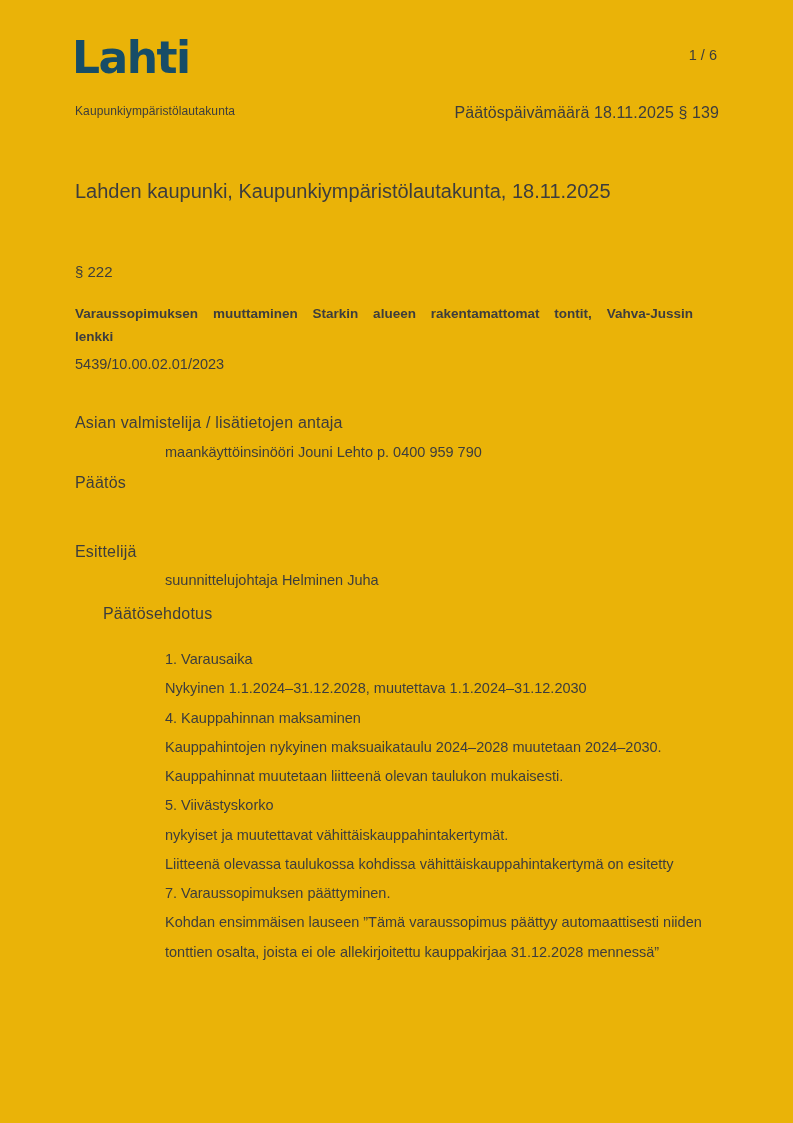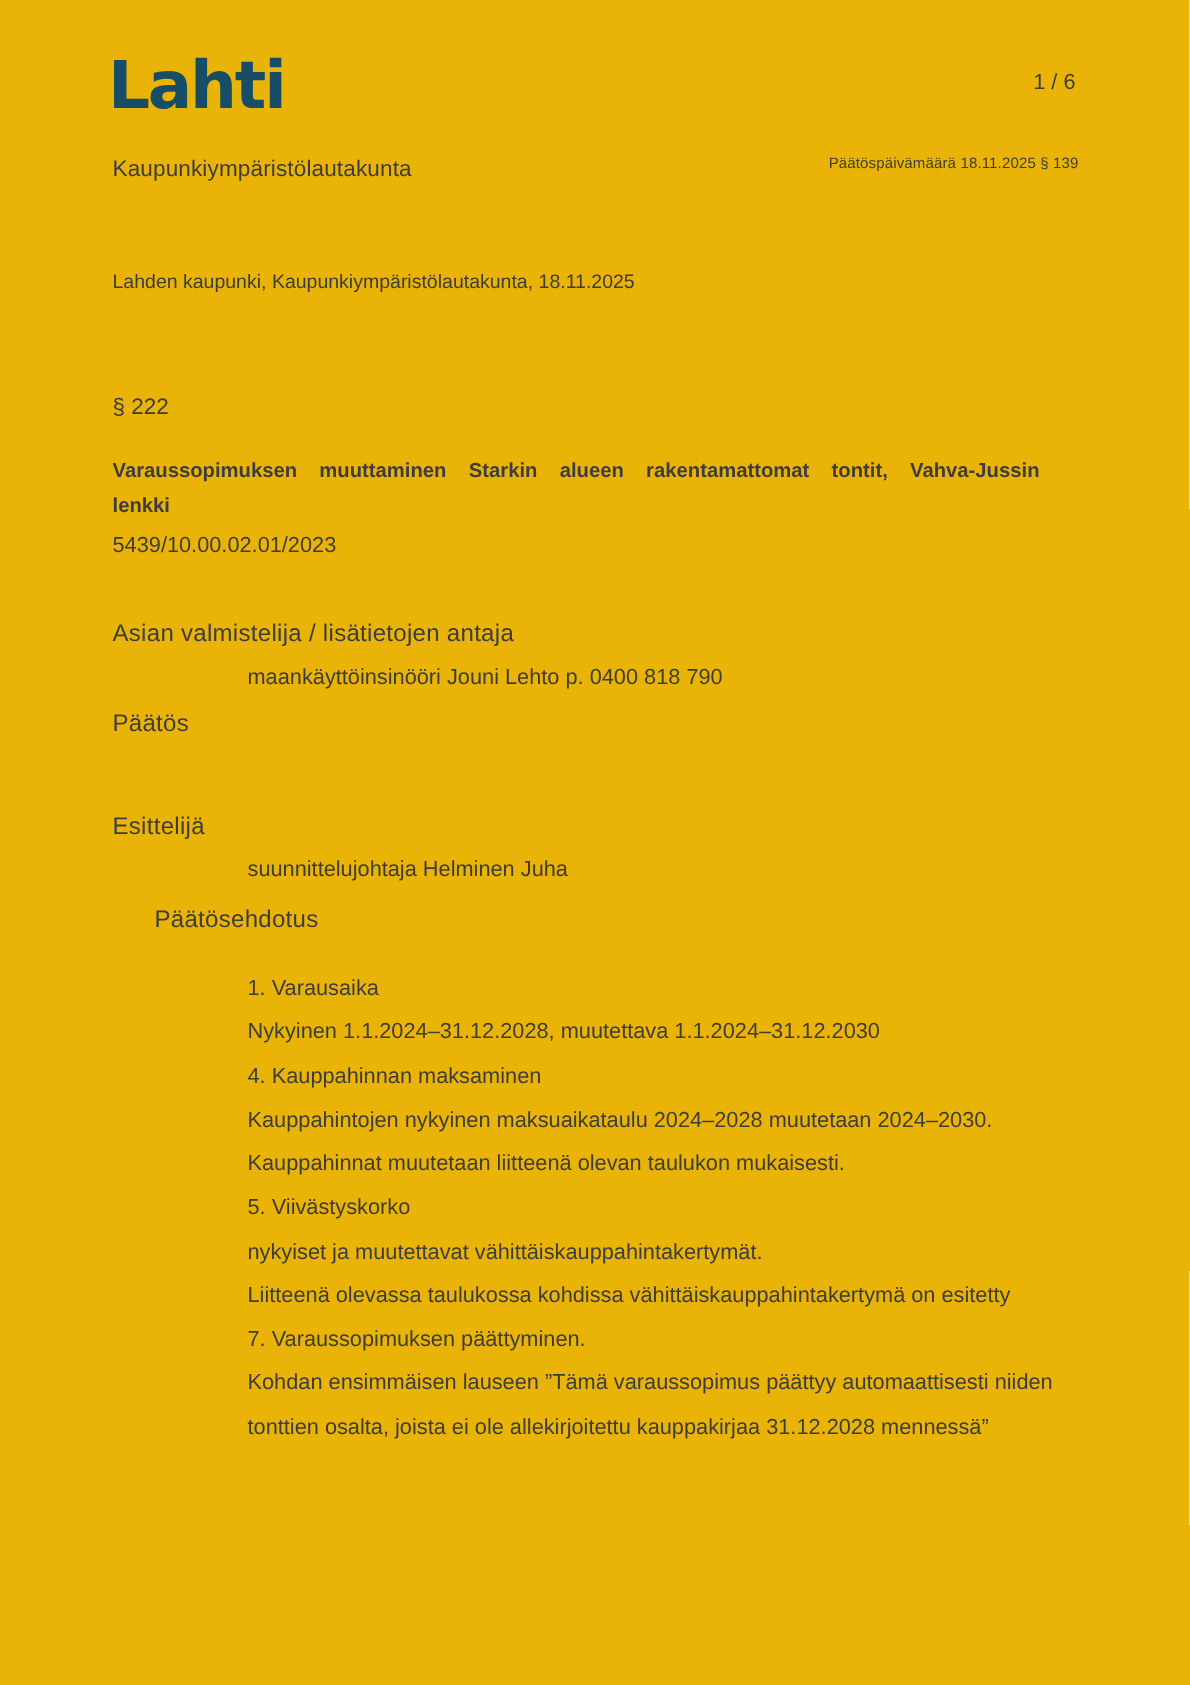--- a/index.html
+++ b/index.html
@@ -29,33 +29,33 @@
     color: var(--logo-color, #174d67);
   }
   .page-num {
     top: 47px;
     right: 76px;
     font-size: 14.5px;
   }
   .hdr-left {
     left: 75px;
     top: 104px;
-    font-size: 15px;
+    font-size: 12px;
     letter-spacing: 0.1px;
   }
   .hdr-right {
     top: 104px;
     right: 74px;
-    font-size: 10px;
+    font-size: 16px;
     letter-spacing: 0.1px;
   }
   .org-line {
     left: 75px;
     top: 180px;
-    font-size: 13px;
+    font-size: 20px;
   }
   .section-symbol {
     left: 75px;
     top: 263px;
     font-size: 15px;
   }
   .title {
     left: 75px;
     top: 302px;
     width: 618px;
@@ -122,21 +122,21 @@
 
   <div class="abs title">
     <div class="title-l1">Varaussopimuksen muuttaminen Starkin alueen rakentamattomat tontit, Vahva-Jussin</div>
     <div class="title-l2">lenkki</div>
   </div>
 
   <div class="abs case-number">5439/10.00.02.01/2023</div>
 
   <div class="abs sec-heading h-s0">Asian valmistelija / lisätietojen antaja</div>
   <div class="abs lines b-s0">
-      <div class="tline">maankäyttöinsinööri Jouni Lehto p. 0400 818 790</div>
+      <div class="tline">maankäyttöinsinööri Jouni Lehto p. 0400 959 790</div>
     </div>
 
   <div class="abs sec-heading h-s1">Päätös</div>
 
   <div class="abs sec-heading h-s2">Esittelijä</div>
   <div class="abs lines b-s2">
       <div class="tline">suunnittelujohtaja Helminen Juha</div>
     </div>
 
   <div class="abs sec-heading h-s3">Päätösehdotus</div>

